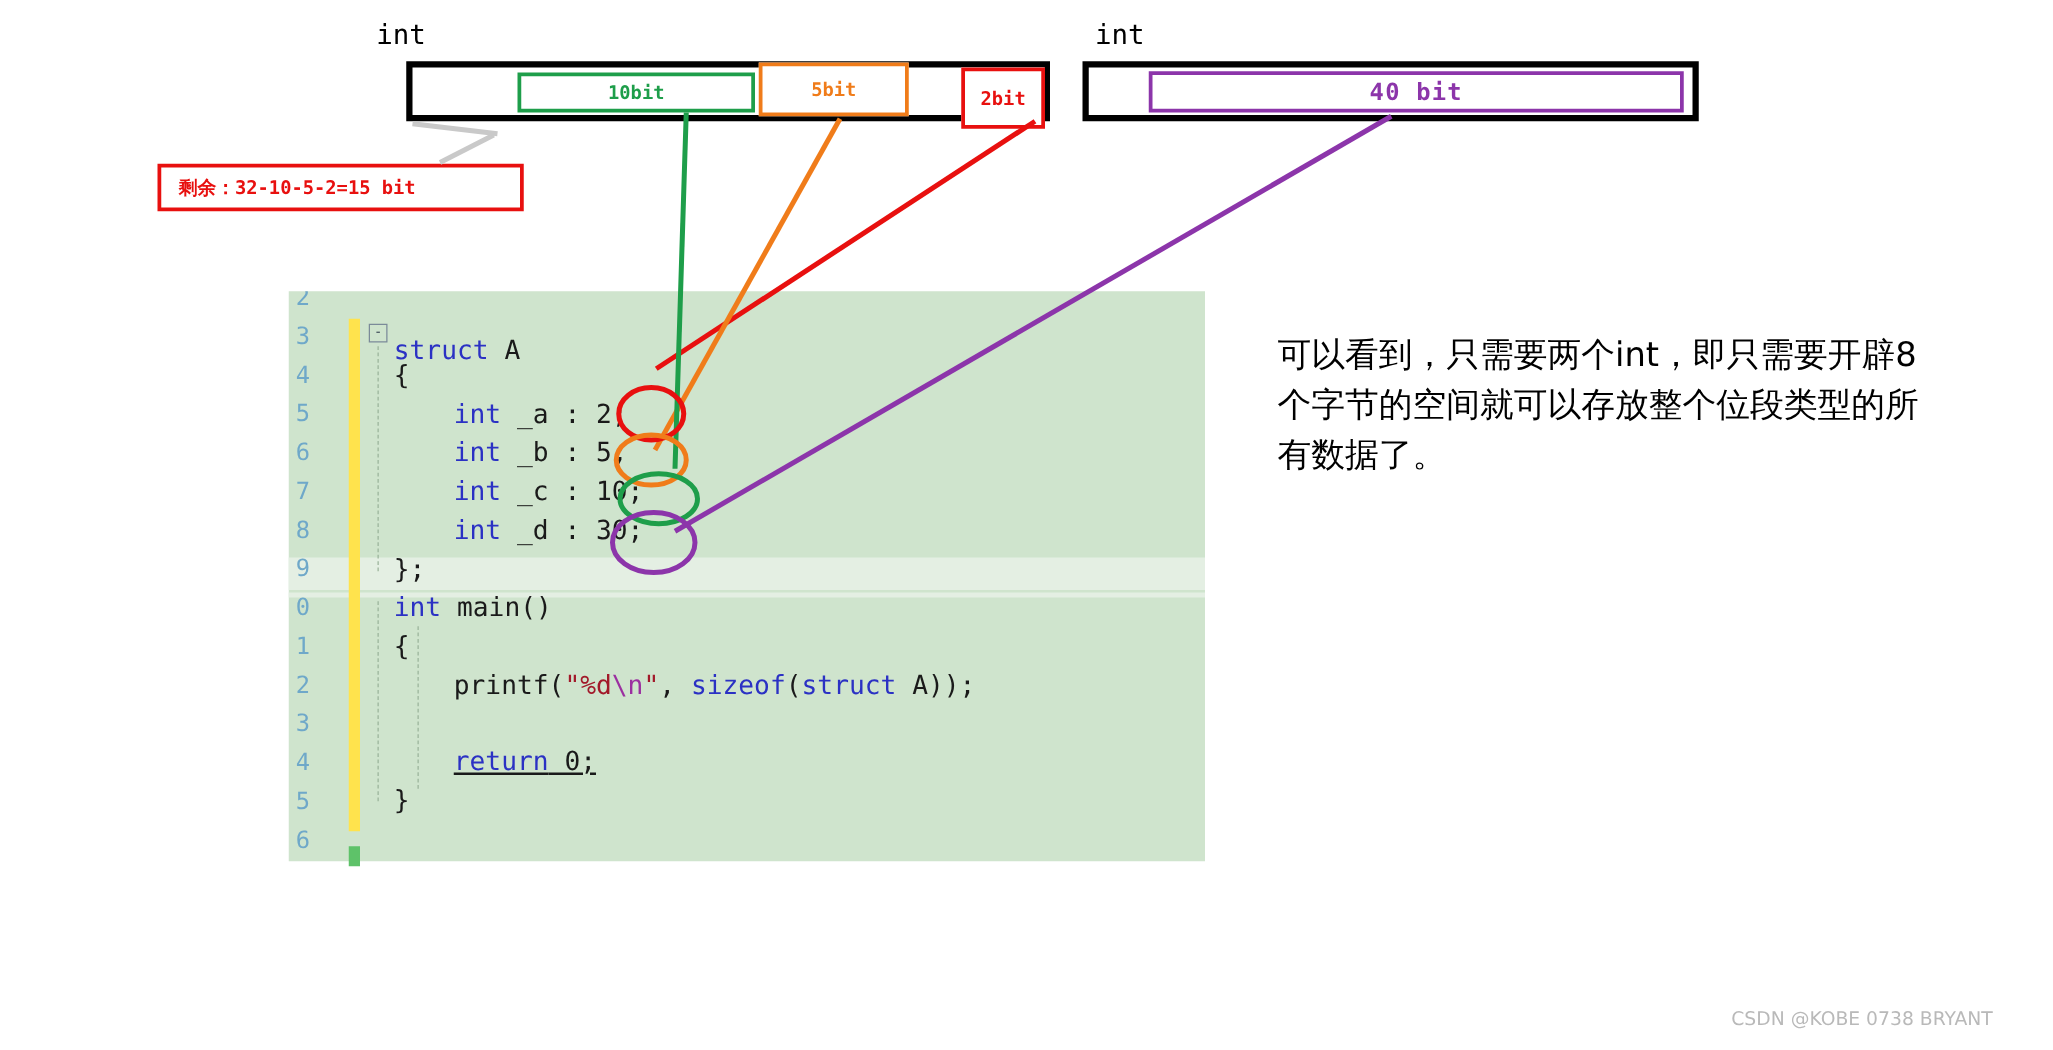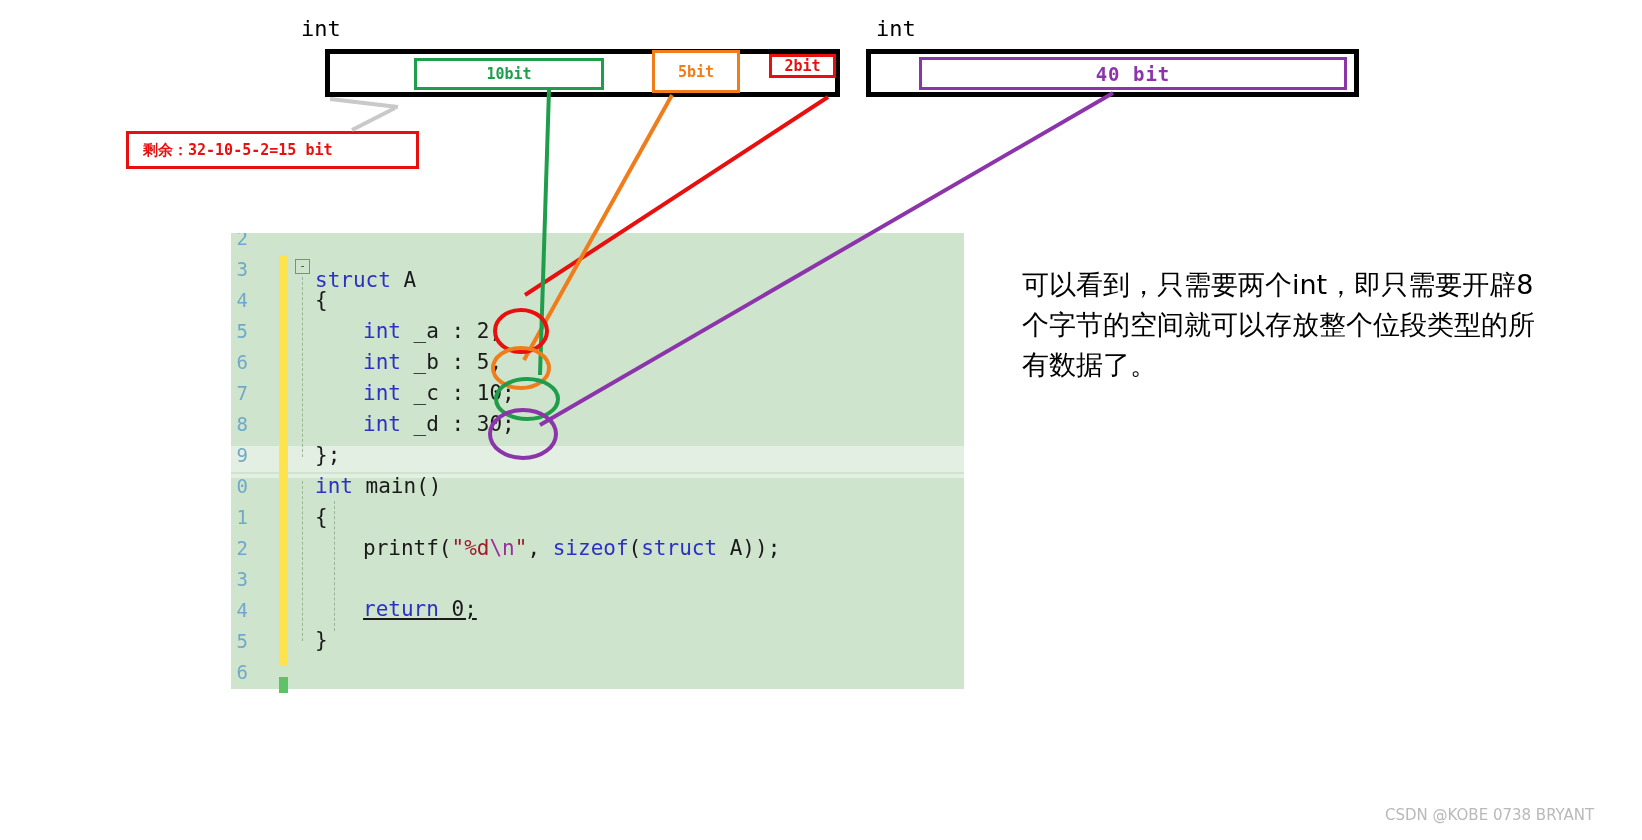--- a/index.html
+++ b/index.html
@@ -51,25 +51,25 @@
 <body>
 
 <div class="abs int-label" style="left:301px;top:16px;">int</div>
 
 <div class="abs mem-box" style="left:325px;top:49px;width:515px;height:48px;"></div>
 
 <div class="abs bitbox bit-green" style="left:414px;top:58px;width:190px;height:32px;">
   <span>10bit</span>
 </div>
 
-<div class="abs bitbox bit-orange" style="left:652px;top:50px;width:88px;height:43px;justify-content:center;">
+<div class="abs bitbox bit-orange" style="left:607px;top:50px;width:120px;height:43px;justify-content:center;">
   <span>5bit</span>
 </div>
 
-<div class="abs bitbox bit-red" style="left:769px;top:54px;width:67px;height:24px;">
+<div class="abs bitbox bit-red" style="left:769px;top:54px;width:67px;height:49px;">
   <span>2bit</span>
 </div>
 
 <div class="abs int-label" style="left:876px;top:16px;">int</div>
 
 <div class="abs mem-box" style="left:866px;top:49px;width:493px;height:48px;"></div>
 
 <div class="abs bitbox bit-purple" style="left:919px;top:57px;width:428px;height:33px;">
   <span>40 bit</span>
 </div>

